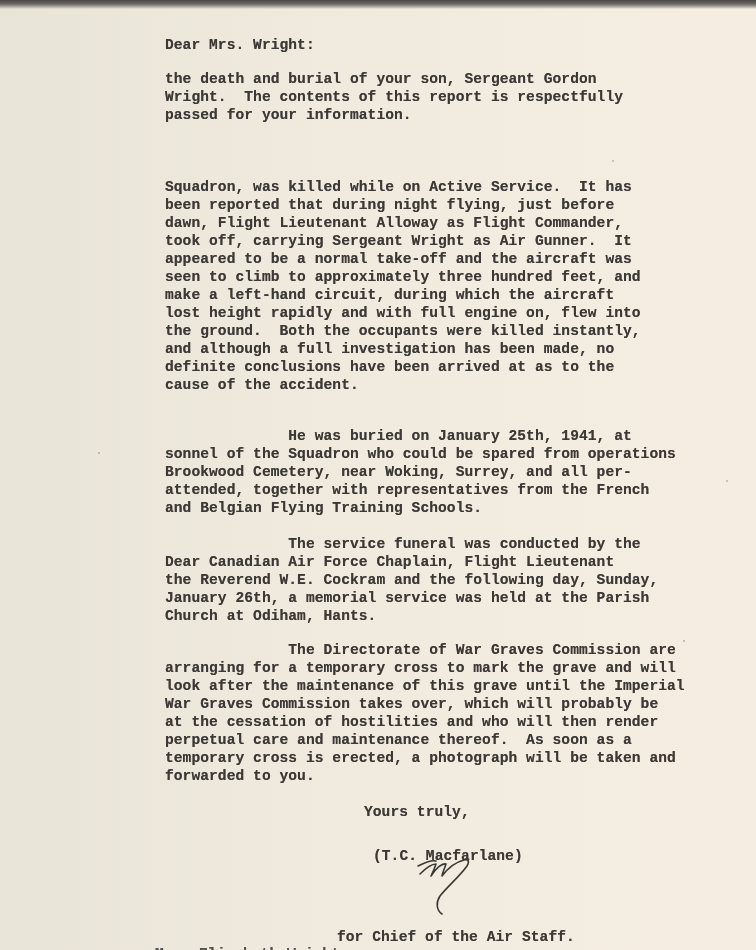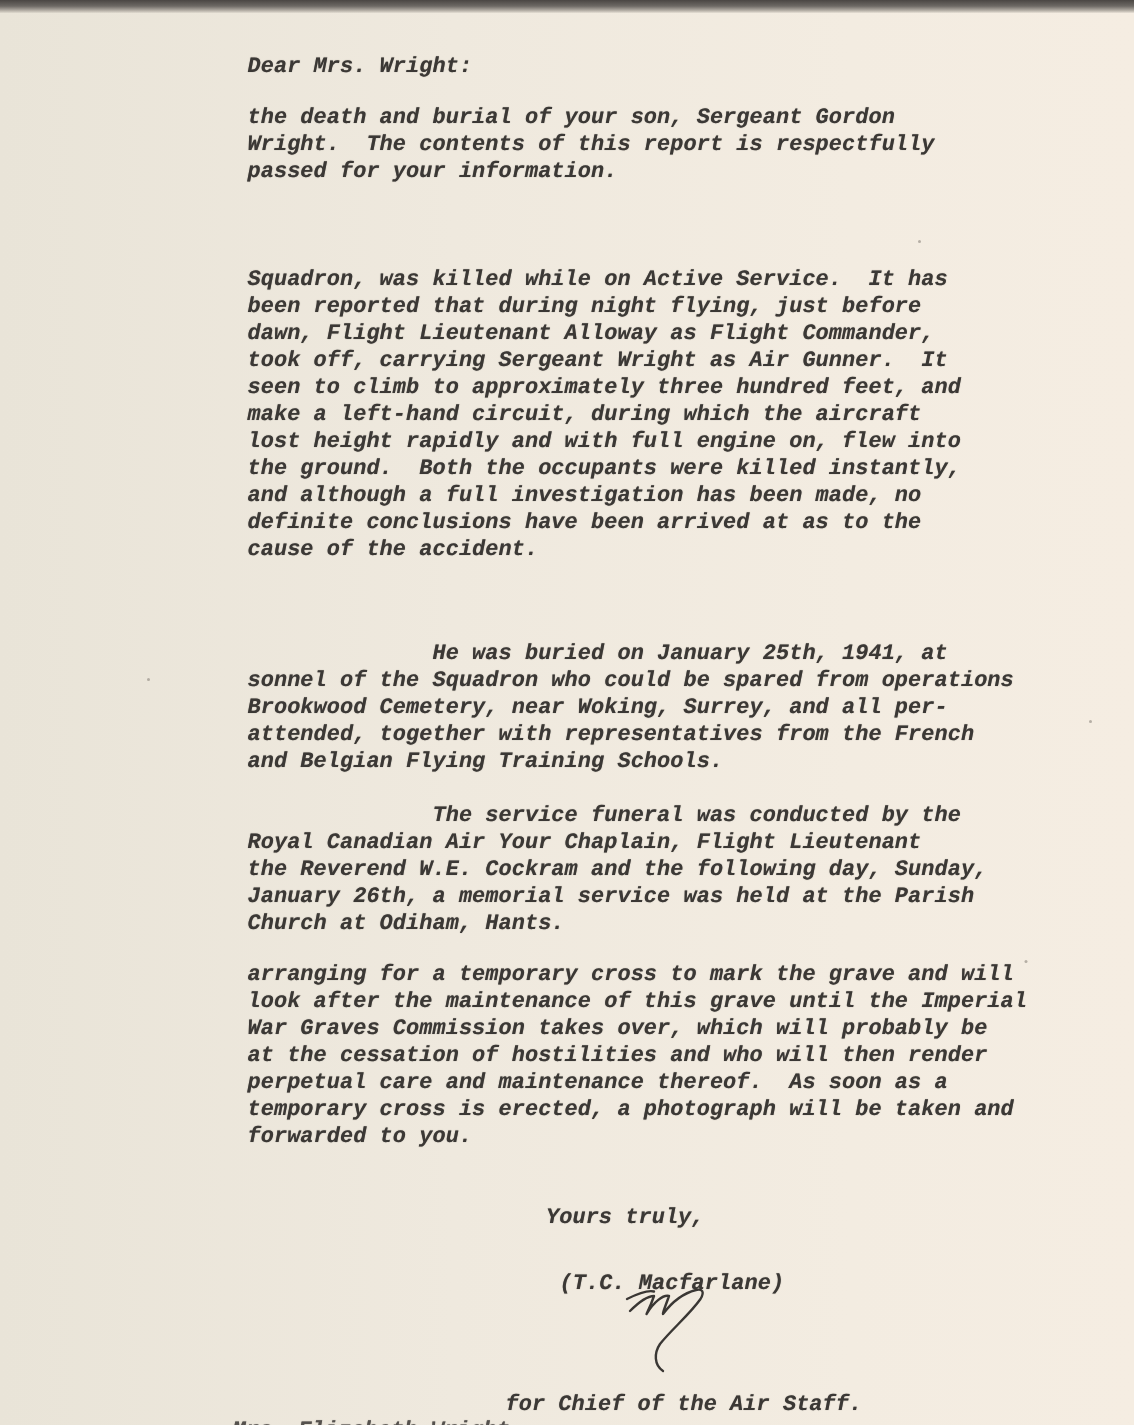--- a/index.html
+++ b/index.html
@@ -6,21 +6,21 @@
   body {
     width: 756px; height: 950px; overflow: hidden; position: relative;
     background: linear-gradient(90deg, #e9e4d8 0%, #efe9de 40%, #f3ece1 75%, #f5ede2 100%);
     font-family: "Liberation Mono", "DejaVu Sans Mono", monospace;
     color: #3a3633;
   }
   .top-edge {
     position: absolute; left: 0; top: 0; width: 756px; height: 9px;
     background: linear-gradient(180deg, #4a4643 0%, #6d6964 45%, #b9b3aa 80%, rgba(233,228,216,0) 100%);
   }
-  .page { position: absolute; left: 0; top: 0; width: 743px; height: 950px; font-style: italic; }
+  .page { position: absolute; left: 0; top: 0; width: 743px; height: 950px; }
   .line {
     position: absolute; white-space: pre; font-size: 14.6px; line-height: 18px;
     letter-spacing: 0.05px; font-weight: bold; color: #3b3835;
     text-shadow: 0 0 0.6px rgba(40,36,32,0.55);
   }
   .light { color: #55514d; font-weight: bold; }
   .para { position: absolute; left: 165px; }
   .para .line { position: relative; display: block; }
   .signature { position: absolute; left: 412px; top: 852px; width: 70px; height: 66px; }
   .speck { position: absolute; width: 2px; height: 2px; background: #8c867d; border-radius: 1px; opacity: .6; }
@@ -42,46 +42,48 @@
     <span class="line">the death and burial of your son, Sergeant Gordon</span>
     <span class="line">Wright.  The contents of this report is respectfully</span>
     <span class="line">passed for your information.</span>
   </div>
 
   <div class="para" style="top:178px">
     <span class="line">Squadron, was killed while on Active Service.  It has</span>
     <span class="line">been reported that during night flying, just before</span>
     <span class="line">dawn, Flight Lieutenant Alloway as Flight Commander,</span>
     <span class="line">took off, carrying Sergeant Wright as Air Gunner.  It</span>
+    <span class="line">appeared to be a normal take-off and the aircraft was</span>
     <span class="line">seen to climb to approximately three hundred feet, and</span>
     <span class="line">make a left-hand circuit, during which the aircraft</span>
     <span class="line">lost height rapidly and with full engine on, flew into</span>
     <span class="line">the ground.  Both the occupants were killed instantly,</span>
     <span class="line">and although a full investigation has been made, no</span>
     <span class="line">definite conclusions have been arrived at as to the</span>
     <span class="line">cause of the accident.</span>
   </div>
 
   <div class="para" style="top:427px">
     <span class="line">              He was buried on January 25th, 1941, at</span>
     <span class="line">sonnel of the Squadron who could be spared from operations</span>
     <span class="line">Brookwood Cemetery, near Woking, Surrey, and all per-</span>
     <span class="line">attended, together with representatives from the French</span>
     <span class="line">and Belgian Flying Training Schools.</span>
   </div>
 
   <div class="para" style="top:535px">
     <span class="line">              The service funeral was conducted by the</span>
-    <span class="line">Royal Canadian Air Your Chaplain, Flight Lieutenant</span>
+    <span class="line">Dear Canadian Air Force Chaplain, Flight Lieutenant</span>
     <span class="line">the Reverend W.E. Cockram and the following day, Sunday,</span>
     <span class="line">January 26th, a memorial service was held at the Parish</span>
     <span class="line">Church at Odiham, Hants.</span>
   </div>
 
   <div class="para" style="top:641px">
+    <span class="line">              The Directorate of War Graves Commission are</span>
     <span class="line">arranging for a temporary cross to mark the grave and will</span>
     <span class="line">look after the maintenance of this grave until the Imperial</span>
     <span class="line">War Graves Commission takes over, which will probably be</span>
     <span class="line">at the cessation of hostilities and who will then render</span>
     <span class="line">perpetual care and maintenance thereof.  As soon as a</span>
     <span class="line">temporary cross is erected, a photograph will be taken and</span>
     <span class="line">forwarded to you.</span>
   </div>
 
   <div class="line" style="left:364px;top:803px">Yours truly,</div>

